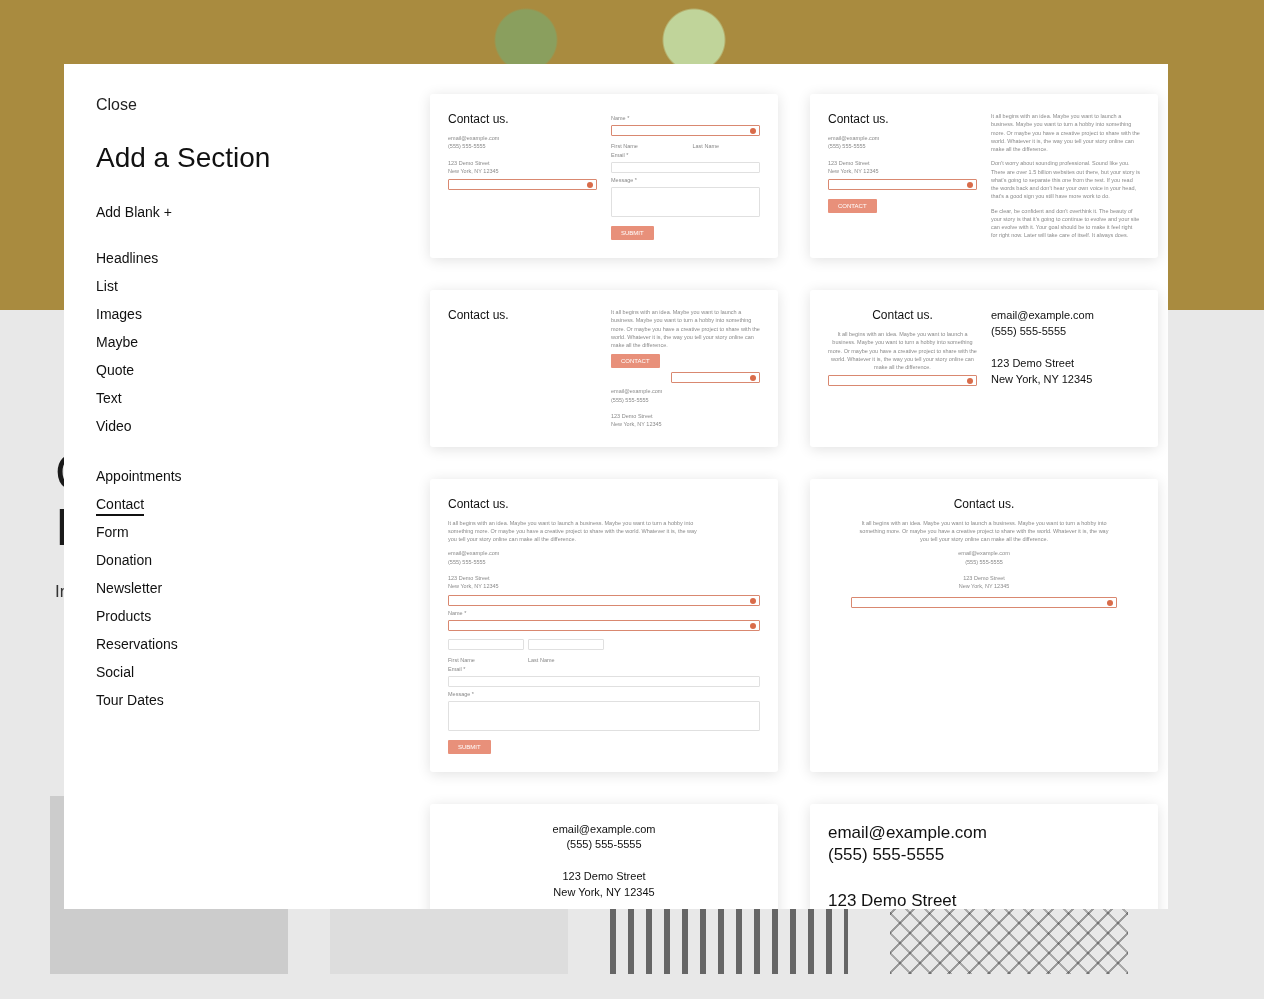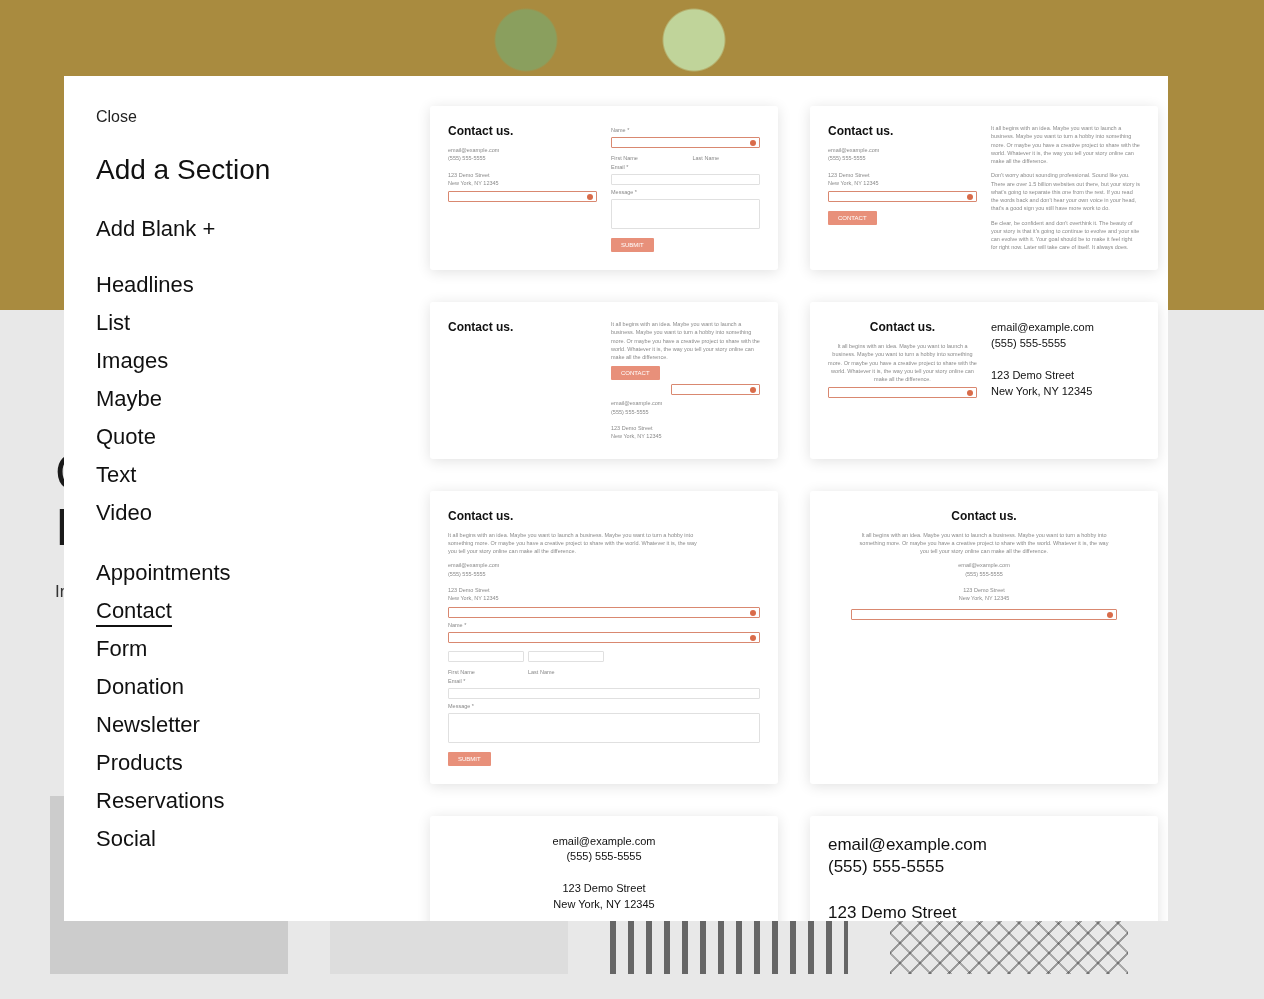--- a/index.html
+++ b/index.html
@@ -18,58 +18,58 @@
   }
   .bg-text2 { position: absolute; left: 55px; top: 582px; font-size: 17px; color: #333; }
   .bg-tiles { position: absolute; top: 796px; left: 50px; display: flex; gap: 42px; }
   .bg-tile { width: 238px; height: 178px; background: #ccc; }
   .bg-tile.t2 { background: #ddd; }
   .bg-tile.t3 { background: repeating-linear-gradient(90deg,#666,#666 6px,#e8e8e8 6px,#e8e8e8 18px); }
   .bg-tile.t4 { background: repeating-linear-gradient(45deg,#aaa,#aaa 2px,#e8e8e8 2px,#e8e8e8 14px),repeating-linear-gradient(-45deg,#aaa,#aaa 2px,transparent 2px,transparent 14px); background-blend-mode: multiply; }
 
   .modal {
     position: absolute;
-    left: 64px; top: 76px; width: 1104px; height: 845px;
+    left: 64px; top: 64px; width: 1104px; height: 845px;
     background: #fff;
     display: flex;
   }
   .sidebar {
     width: 336px; padding: 32px 0 0 32px; height: 100%;
     display: flex; flex-direction: column;
   }
   .close { font-size: 16px; color: #222; cursor: pointer; margin-bottom: 28px; }
   .title { font-size: 28px; font-weight: 500; color: #111; margin-bottom: 24px; }
   .cat-list {
     flex: 1; overflow-y: auto; padding-right: 8px; position: relative;
   }
   .cat-list::-webkit-scrollbar { width: 14px; }
   .cat-list::-webkit-scrollbar-track { background: #f5f5f5; }
   .cat-list::-webkit-scrollbar-thumb { background: #c4c4c4; }
   .cat-item {
-    font-size: 22px; color: #111; padding: 6px 0;
+    font-size: 14px; color: #111; padding: 6px 0;
     cursor: pointer;
   }
   .cat-item.blank { font-weight: 400; margin-bottom: 18px; }
   .cat-item.selected span { border-bottom: 2px solid #111; padding-bottom: 2px; }
   .cat-gap { height: 22px; }
 
   .preview-pane {
     flex: 1; height: 100%; overflow-y: auto; padding: 30px 10px 30px 30px;
     position: relative;
   }
   .preview-pane::-webkit-scrollbar { width: 14px; }
   .preview-pane::-webkit-scrollbar-track { background: #f5f5f5; }
   .preview-pane::-webkit-scrollbar-thumb { background: #c4c4c4; }
   .preview-pane::-webkit-scrollbar-button { height: 14px; background: #eee; }
   .grid { display: grid; grid-template-columns: 1fr 1fr; gap: 32px; }
   .card {
     background: #fff; border-radius: 3px; box-shadow: 0 2px 14px rgba(0,0,0,0.12);
     padding: 18px; font-size: 6px; color: #444;
   }
-  .card h3 { font-size: 12px; font-weight: 700; color: #111; margin-bottom: 8px; }
+  .card h3 { font-size: 12px; font-weight: 400; color: #111; margin-bottom: 8px; }
   .card.centered h3, .card.centered .micro, .card.centered .big { text-align: center; }
   .micro { font-size: 5.5px; color: #8a8a8a; line-height: 1.5; }
   .two-col { display: flex; gap: 14px; }
   .two-col > div { flex: 1; }
   .field {
     border: 1px solid #d98870; border-radius: 1px; height: 11px; width: 100%;
     background: #fff; position: relative; margin: 4px 0;
   }
   .field::after {
     content: ''; position: absolute; right: 3px; top: 2px; width: 6px; height: 6px;
@@ -122,20 +122,21 @@
       <div class="cat-gap"></div>
 
       <div class="cat-item">Appointments</div>
       <div class="cat-item selected"><span>Contact</span></div>
       <div class="cat-item">Form</div>
       <div class="cat-item">Donation</div>
       <div class="cat-item">Newsletter</div>
       <div class="cat-item">Products</div>
       <div class="cat-item">Reservations</div>
       <div class="cat-item">Social</div>
+      <div class="cat-item">Tour Dates</div>
 
       <div class="cat-gap"></div>
 
     </div>
   </div>
 
   <div class="preview-pane">
     <div class="grid">
 
       <div class="card">

